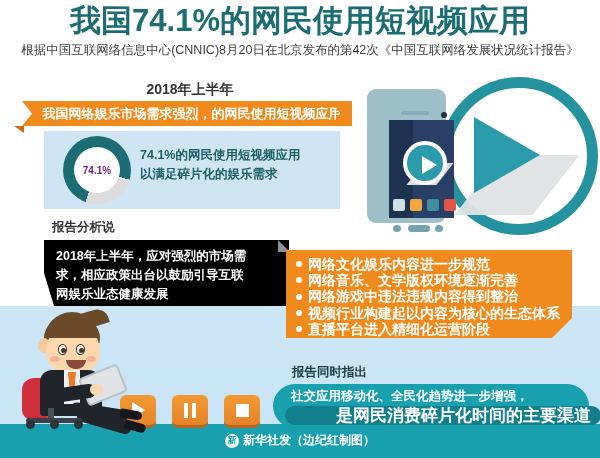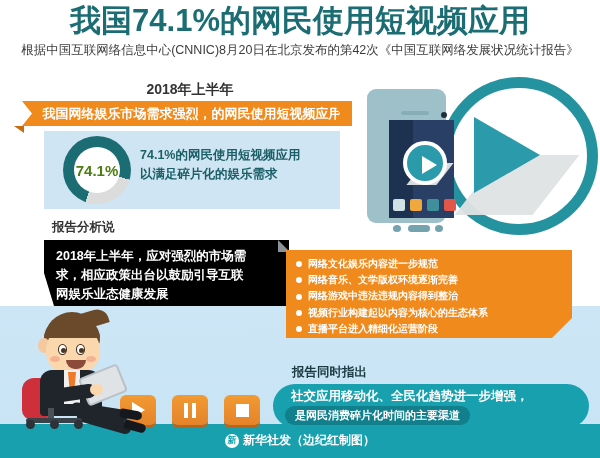--- a/index.html
+++ b/index.html
@@ -78,21 +78,21 @@
     border-radius:50%;
     background: conic-gradient(from 200deg, #1b6d73 0deg 267deg, #dcdcdc 267deg 360deg);
   }
   .donut::after{
     content:""; position:absolute; left:11px; top:11px; width:46px; height:46px;
     border-radius:50%; background:#ffffff;
   }
   .donut-label{
     position:absolute; left:63px; top:136px; width:68px; height:68px;
     display:flex; align-items:center; justify-content:center;
-    font-size:15px; font-weight:bold; color:#4d7c0f; z-index:3;
+    font-size:10px; font-weight:bold; color:#701a75; z-index:3;
   }
   .donut-text{
     position:absolute; left:140px; top:146px; width:200px;
     font-size:12.5px; color:#1b5f66; line-height:19px; font-weight:bold;
   }
 
   
   .illus { position:absolute; left:352px; top:72px; width:248px; height:196px; }
   .ring {
     position:absolute; left:88px; top:5px; width:158px; height:158px;
@@ -161,21 +161,21 @@
   }
 
   
   .orange-block{
     position:absolute; left:286px; top:250px; width:286px; height:88px;
     background:#f08a1d; color:#fff;
     clip-path:polygon(0 0, 286px 0, 286px 68px, 266px 88px, 0 88px);
   }
   .orange-block ul{ list-style:none; padding:6px 0 0 10px; margin:0; }
   .orange-block li{
-    font-size:10px; line-height:16.2px; font-weight:bold; color:#fff;
+    font-size:14px; line-height:16.2px; font-weight:bold; color:#fff;
     white-space:nowrap; display:flex; align-items:center;
   }
   .bdot{ width:6px;height:6px;border-radius:50%;background:#fff;display:inline-block;margin-right:6px;flex:none;}
 
   
   .lbl-also{
     position:absolute; left:292px; top:364px; font-size:12.5px; color:#1a3a42; font-weight:bold;
   }
   .teal-pill{
     position:absolute; left:273px; top:384px; width:316px; height:44px;
@@ -183,21 +183,21 @@
   }
   .tp-line1{
     position:absolute; left:18px; top:4px; font-size:12.5px; font-weight:bold; color:#fff;
     white-space:nowrap;
   }
   .tp-line2wrap{
     position:absolute; left:12px; top:22px; height:19px;
     background:#127f8c; border-radius:10px; padding:0 10px;
     display:flex;align-items:center;
   }
-  .tp-line2{ font-size:11px; font-weight:bold; color:#fff; white-space:nowrap; }
+  .tp-line2{ font-size:17px; font-weight:bold; color:#fff; white-space:nowrap;margin-left:41px; }
 
   
   .mbtn{
     position:absolute; top:395px; width:36px; height:30px; border-radius:6px;
     background:linear-gradient(180deg,#f29a32 0%,#e5832a 100%);
     box-shadow:0 3px 0 #b9651c;
     display:flex;align-items:center;justify-content:center;
   }
   .mb1{left:120px;} .mb2{left:172px;} .mb3{left:224px;}
   .ic-play{width:0;height:0;border-style:solid;border-width:8px 0 8px 13px;border-color:transparent transparent transparent #fff;}

